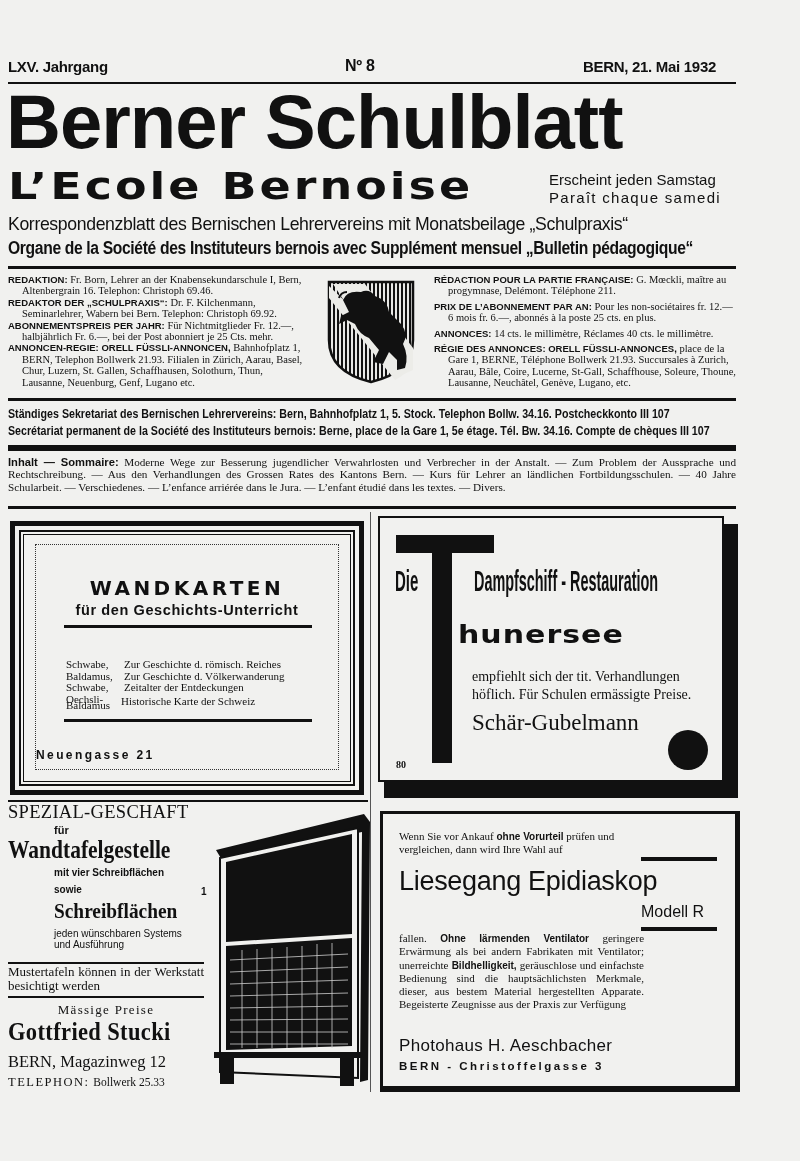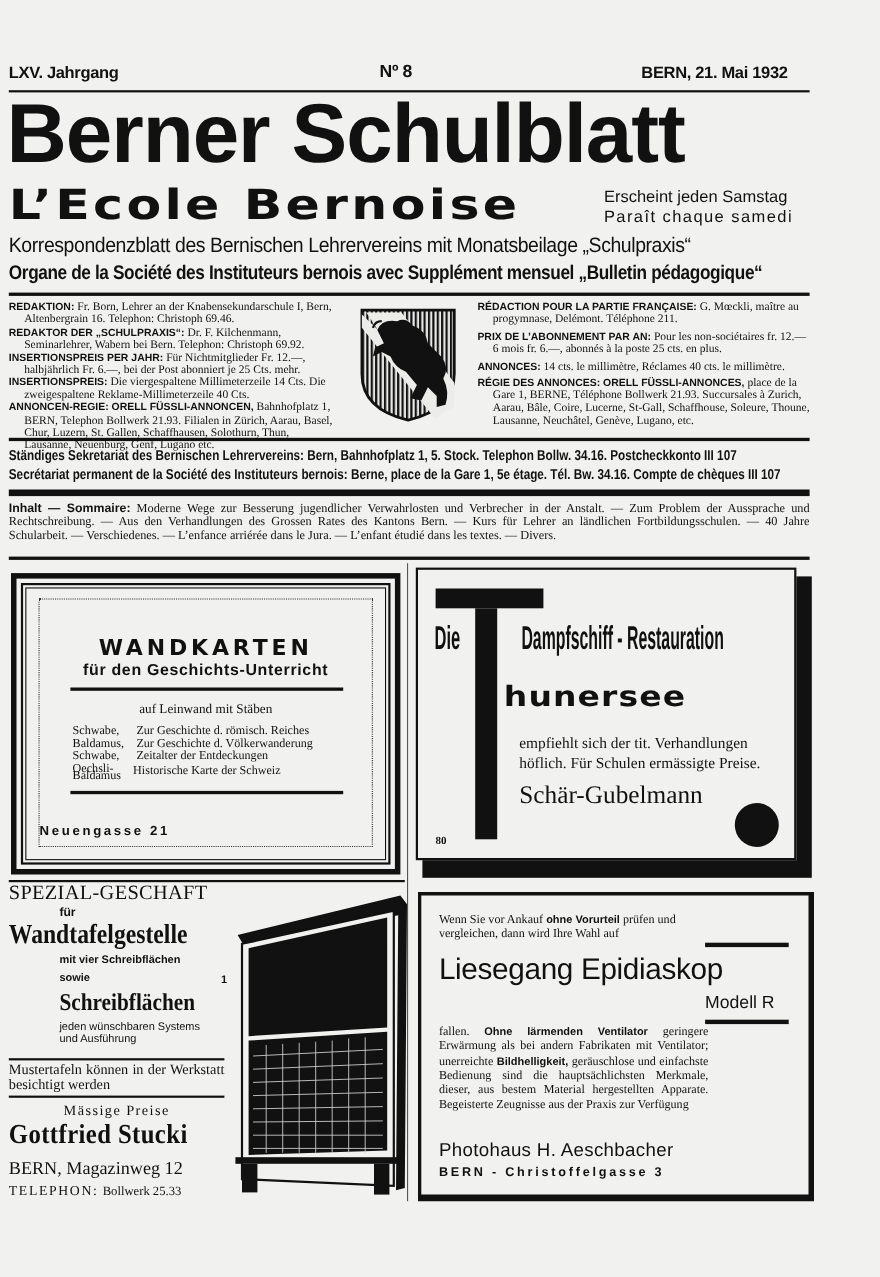--- a/index.html
+++ b/index.html
@@ -81,22 +81,21 @@
   <div>Erscheint jeden Samstag</div>
   <div style="letter-spacing:1.3px;">Paraît chaque samedi</div>
 </div>
 <div class="abs korr sans" style="left:8px;top:213px;">Korrespondenzblatt des Bernischen Lehrervereins mit Monatsbeilage „Schulpraxis“</div>
 <div class="abs organe sans" style="left:8px;top:238px;">Organe de la Société des Instituteurs bernois avec Supplément mensuel „Bulletin pédagogique“</div>
 <div class="rule" style="left:8px;top:266px;width:728px;height:3px;"></div>
 
 <div class="abs info" style="left:8px;top:274px;width:300px;">
   <p><b>REDAKTION:</b> <span>Fr. Born, Lehrer an der Knabensekundarschule I, Bern, Altenbergrain 16. Telephon: Christoph 69.46.</span></p>
   <p><b>REDAKTOR DER „SCHULPRAXIS“:</b> <span>Dr. F. Kilchenmann, Seminarlehrer, Wabern bei Bern. Telephon: Christoph 69.92.</span></p>
-  <p><b>INSERTIONSPREIS PER JAHR:</b> <span>Für Nichtmitglieder Fr. 12.—, halbjährlich Fr. 6.—, bei der Post abonniert je 25 Cts. mehr.</span></p>
-  <p><b>INSERTIONSPREIS:</b> <span>Die viergespaltene Millimeterzeile 14 Cts. Die zweigespaltene Reklame-Millimeterzeile 40 Cts.</span></p>
+  <p><b>ABONNEMENTSPREIS PER JAHR:</b> <span>Für Nichtmitglieder Fr. 12.—, halbjährlich Fr. 6.—, bei der Post abonniert je 25 Cts. mehr.</span></p>
   <p><b>ANNONCEN-REGIE: ORELL FÜSSLI-ANNONCEN,</b> <span>Bahnhofplatz 1, BERN, Telephon Bollwerk 21.93. Filialen in Zürich, Aarau, Basel, Chur, Luzern, St. Gallen, Schaffhausen, Solothurn, Thun, Lausanne, Neuenburg, Genf, Lugano etc.</span></p>
 </div>
 
 <div class="abs" style="left:325px;top:278px;width:92px;width:92px;height:106px;">
   <svg width="92" height="106" viewBox="0 0 92 106">
     <defs>
       <pattern id="stripes" width="4" height="4" patternUnits="userSpaceOnUse">
         <rect width="4" height="4" fill="#e8e8e6"></rect>
           <rect width="2" height="4" fill="#111"></rect>
       </pattern>
@@ -130,21 +129,20 @@
 
 <div class="rule" style="left:370px;top:512px;width:1px;height:580px;background:#555;"></div>
 
 <div class="abs ad1-outer" style="left:10px;top:521px;width:354px;height:274px;">
   <div class="abs ad1-mid" style="left:4px;top:4px;right:4px;bottom:4px;">
     <div class="abs" style="left:0;top:0;right:0;bottom:0;border:1px solid #111;margin:2px;"></div>
     <div class="abs ad1-dots" style="left:14px;top:12px;right:14px;bottom:14px;">
       <div class="abs wand-title" style="left:0;right:0;top:31px;">WANDKARTEN</div>
       <div class="abs wand-sub" style="left:0;right:0;top:57px;">für den Geschichts-Unterricht</div>
       <div class="rule" style="left:28px;right:26px;top:80px;height:3px;"></div>
-      <div class="abs serif" style="left:0;right:0;top:92px;font-size:12px;text-align:center;">auf Leinwand mit Stäben</div>
       <div class="abs wand-list" style="left:30px;top:114px;width:270px;">
         <div style="display:flex;">
             <span style="width:58px;">Schwabe,</span>
             <span>Zur Geschichte d. römisch. Reiches</span>
           </div>
         <div style="display:flex;">
             <span style="width:58px;">Baldamus,</span>
             <span>Zur Geschichte d. Völkerwanderung</span>
           </div>
         <div style="display:flex;">

